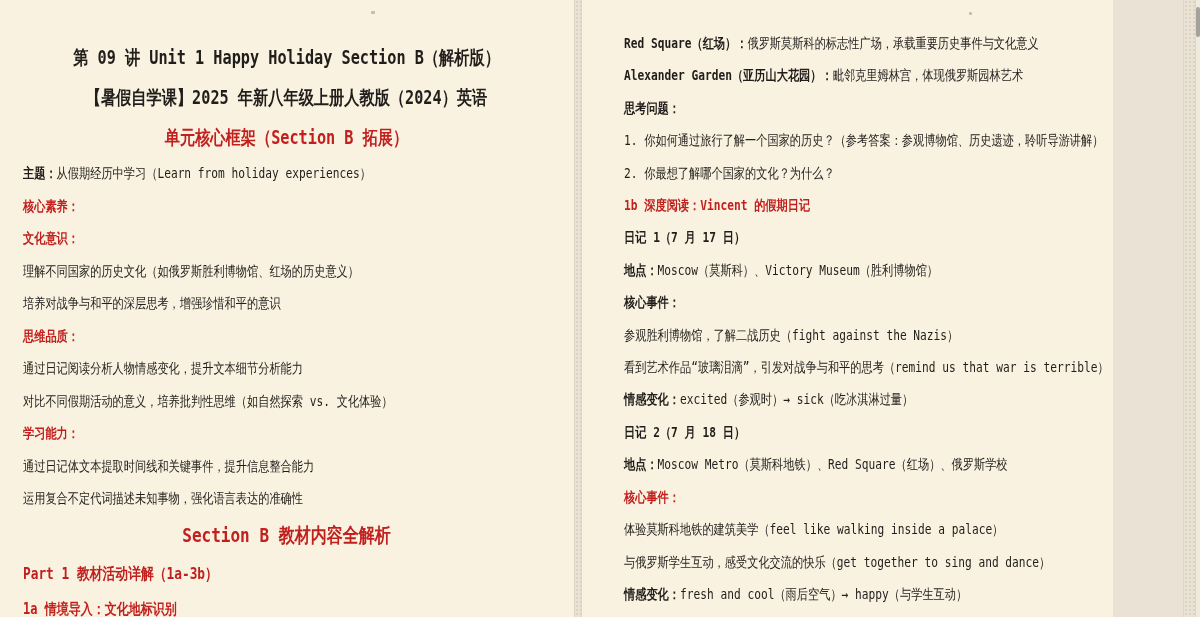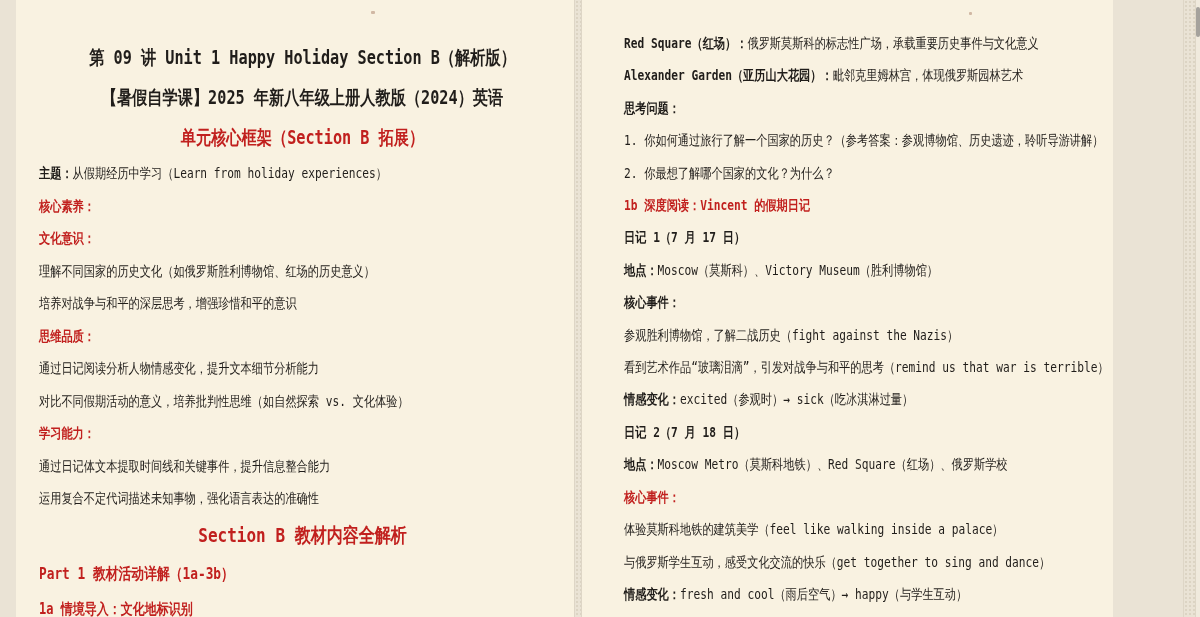--- a/index.html
+++ b/index.html
@@ -15,21 +15,21 @@
     width:1200px;height:617px;overflow:hidden;
     background:var(--band-bg);
     font-family:"DejaVu Sans Mono","Liberation Mono",monospace;
     color:var(--ink);
   }
   .viewport{position:relative;width:1200px;height:617px;overflow:hidden;}
   .page{
     position:absolute;top:0;bottom:0;background:var(--page-bg);
     box-sizing:border-box;overflow:hidden;
   }
-  .page-left{left:16px;width:574px;padding:0 24px 0 23px;}
+  .page-left{left:0;width:574px;padding:0 24px 0 23px;}
   .page-right{left:582px;width:531px;padding:0 24px 0 42px;}
   .inner{transform:scaleX(0.8);transform-origin:0 0;width:125%;}
   .page-left .inner{padding-top:37px;}
   .page-right .inner{padding-top:27px;}
   .line{white-space:nowrap;}
   .center{text-align:center;}
   .b{font-weight:bold;}
   .c-red{color:var(--red);}
   
   .sz-title{font-size:19px;line-height:40px;}

